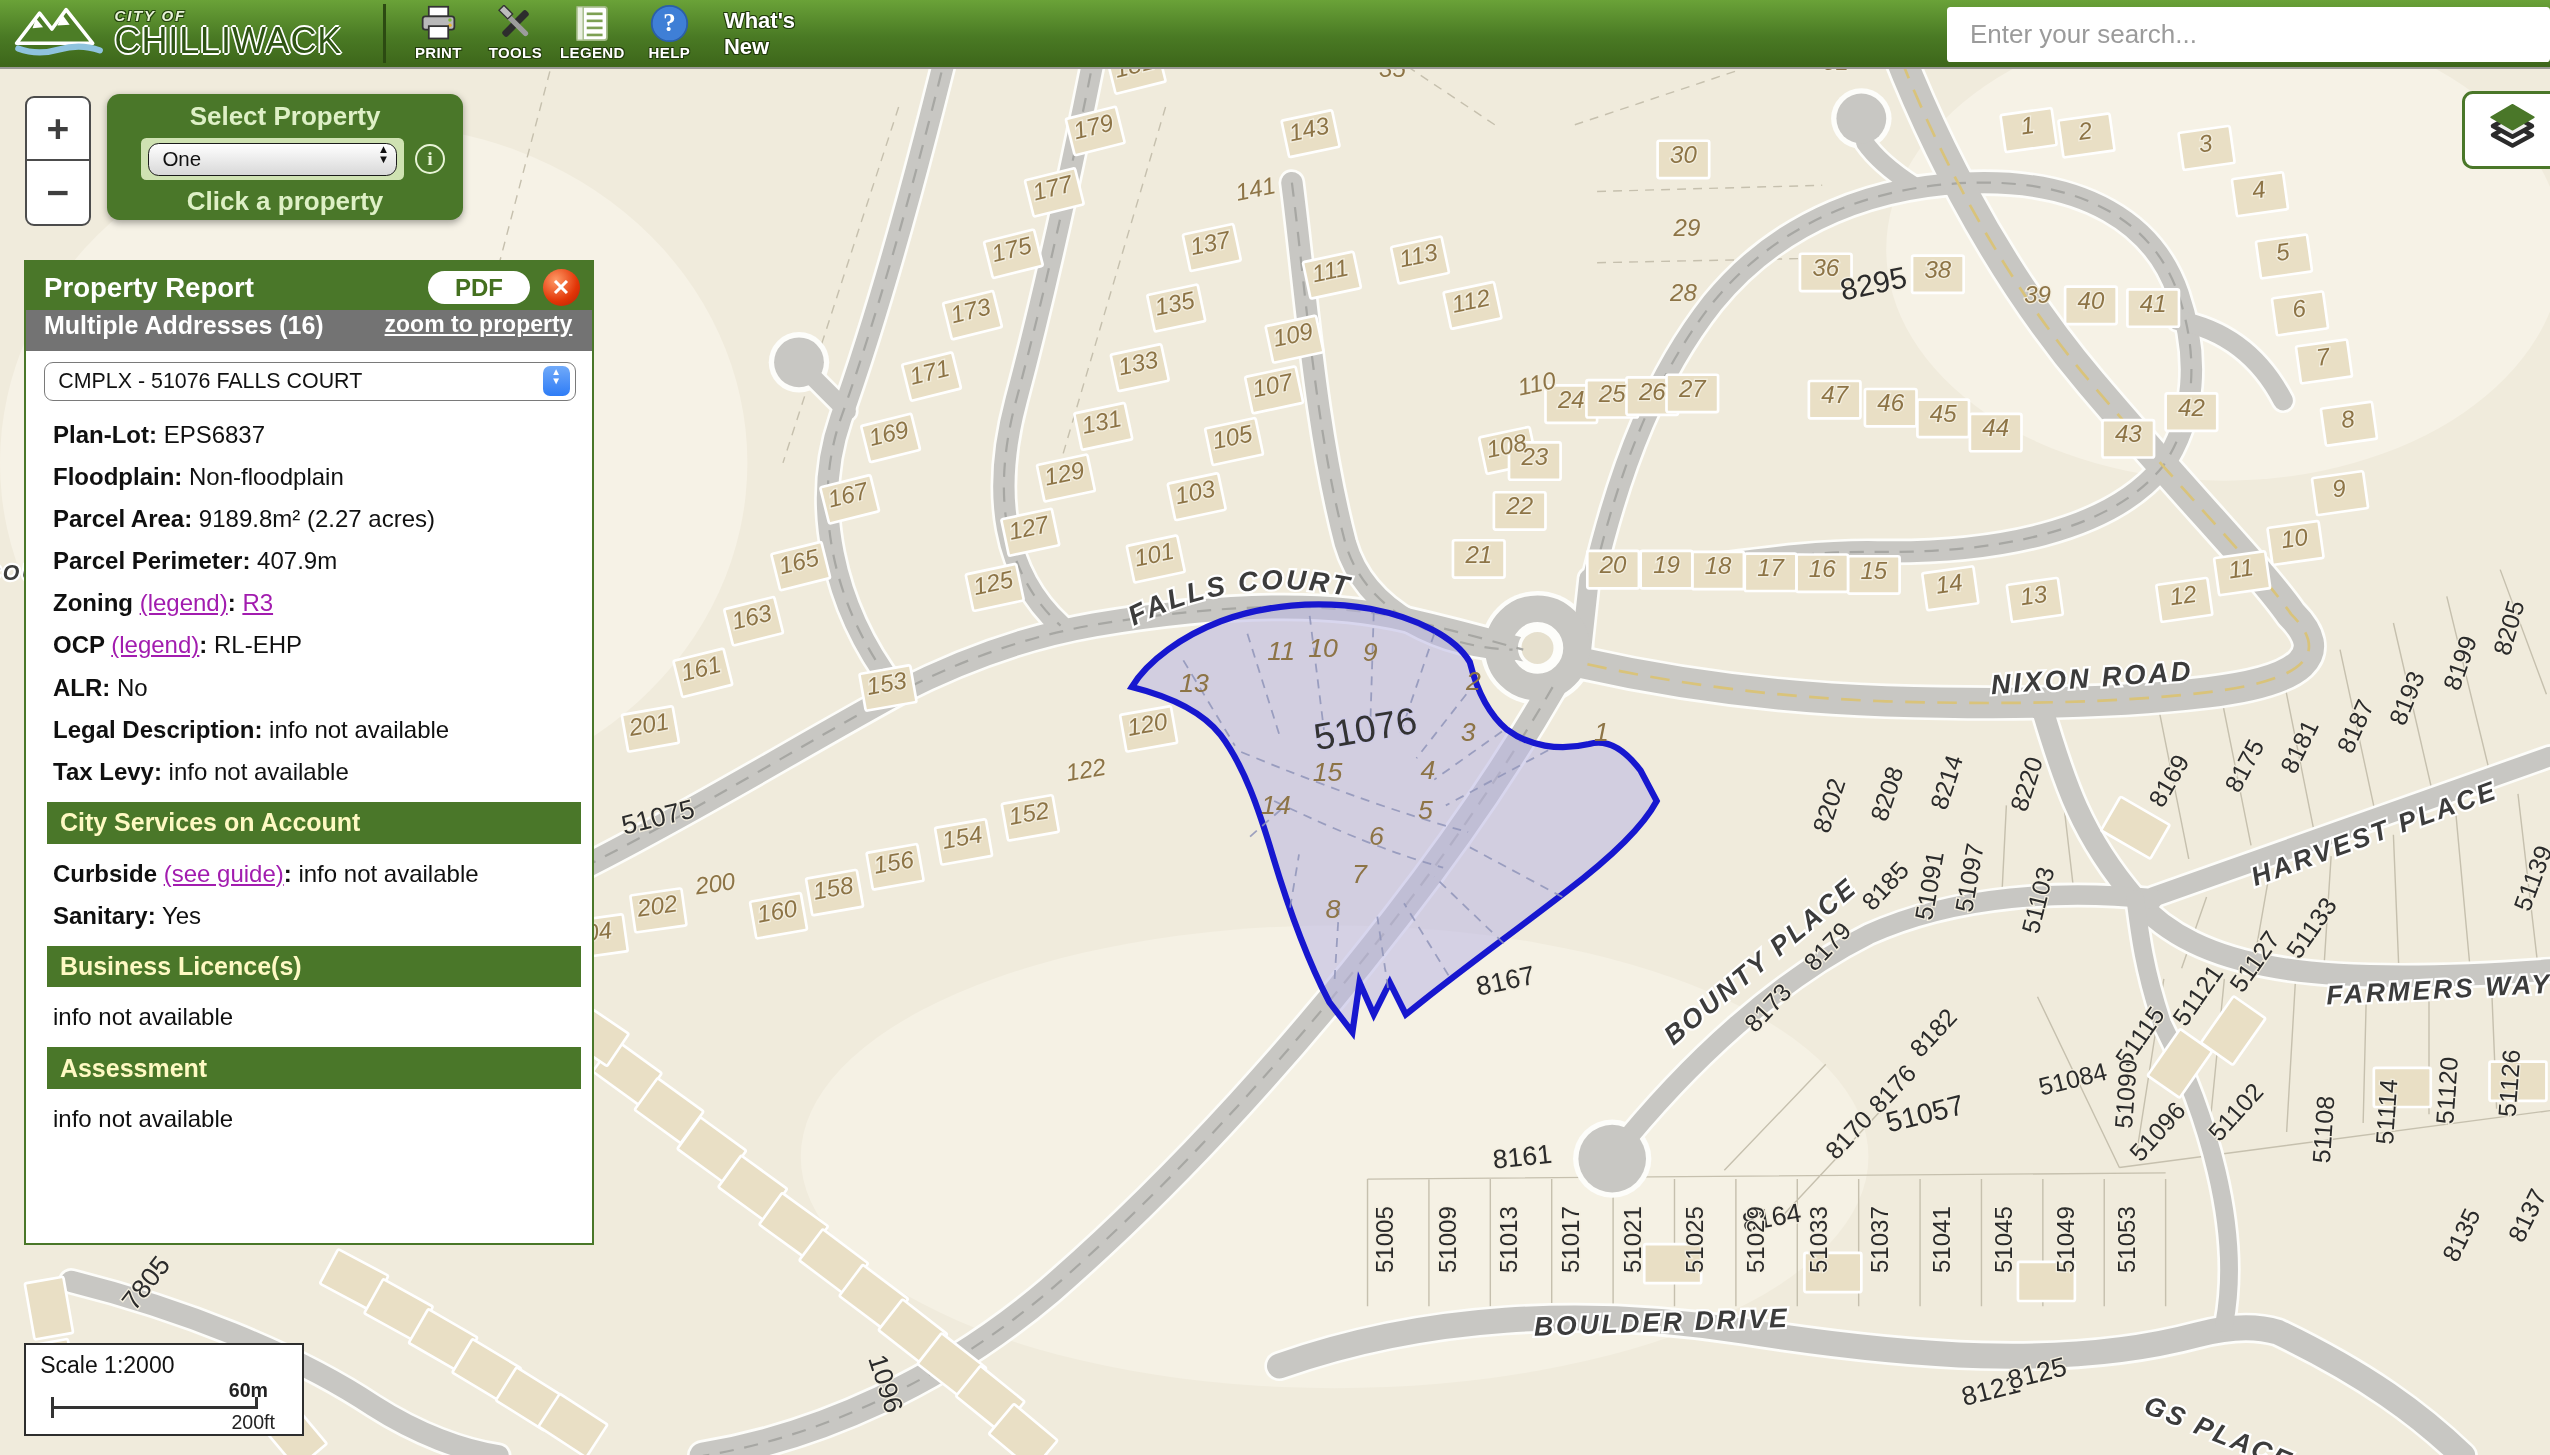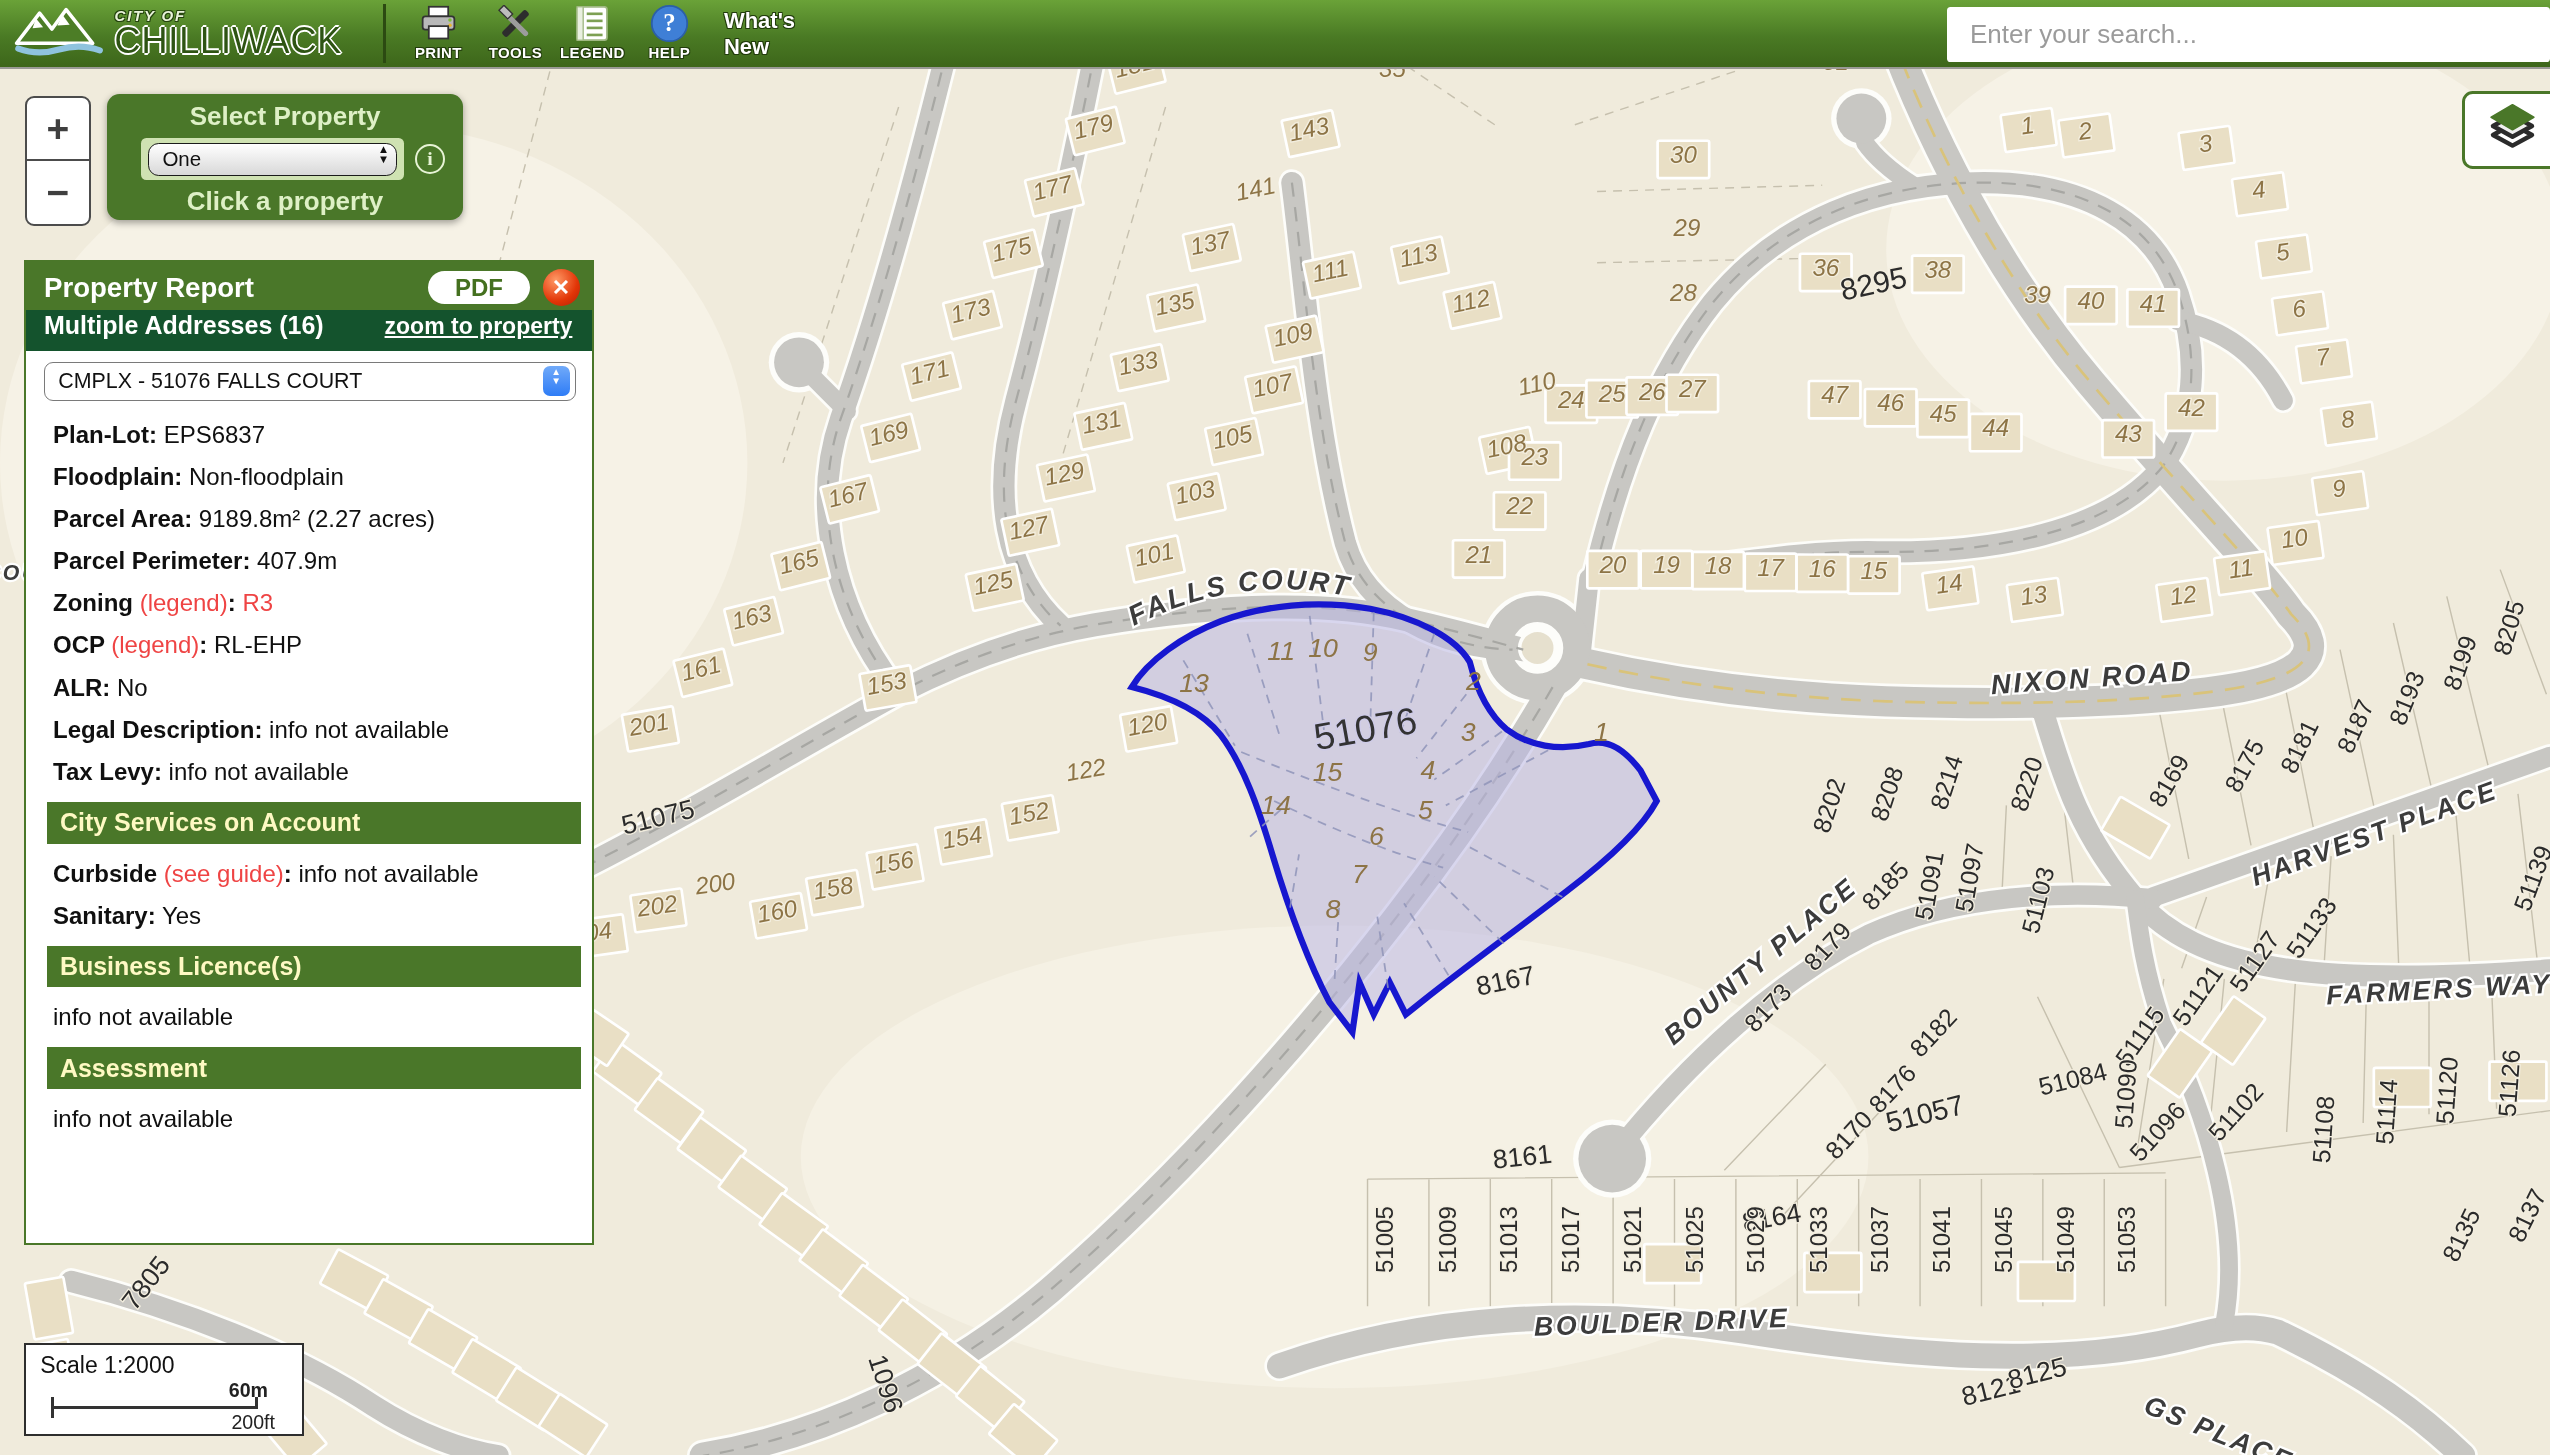--- a/index.html
+++ b/index.html
@@ -73,35 +73,35 @@
   
   #report { position:absolute; left:24px; top:260px; width:570px; height:985px; background:#fff;
     border:2.7px solid #4a7729; z-index:40; display:flex; flex-direction:column; }
   #rp-head { background:#4a7729; padding:7.1px 12.5px 3.6px 18px; display:flex; align-items:center; }
   #rp-title { color:#fff; font-weight:bold; font-size:27.6px; flex:1; }
   #pdf-btn { background:#fff; color:#44701f; font-weight:bold; font-size:24px; border-radius:18px;
     padding:2.7px 27px; cursor:pointer; }
   #rp-close { width:37px; height:37px; margin-left:12.5px; border-radius:50%;
     background:radial-gradient(circle at 35% 30%, #ff9a66, #e23507 60%, #b02103);
     color:#fff; font-weight:bold; font-size:22px; display:flex; align-items:center; justify-content:center; cursor:pointer; }
-  #rp-sub { background:#14532d; padding:1.8px 19.6px 10.7px 18px; display:flex; align-items:flex-end; }
+  #rp-sub { background:#737373; padding:1.8px 19.6px 10.7px 18px; display:flex; align-items:flex-start; }
   #rp-multi { color:#fff; font-weight:bold; font-size:25px; flex:1; }
   #rp-zoomlink { color:#fff; font-weight:bold; font-size:23px; text-decoration:underline; cursor:pointer; }
   #rp-selrow { padding:10.7px 16px 3.6px 18px; }
   #addr-sel { border:1.8px solid #7a7a7a; border-radius:9px; height:39px; display:flex; align-items:center;
     padding:0 5.3px 0 13.3px; cursor:pointer; background:#fff; }
   #addr-sel .val { flex:1; font-size:21.4px; color:#111; }
   #addr-sel .bluestep { width:27px; height:30px; border-radius:7.1px;
     background:linear-gradient(#71aaf9,#2e7cf6); display:flex; flex-direction:column; align-items:center;
     justify-content:center; line-height:0; }
   #addr-sel .bluestep span { color:#fff; font-size:9.8px; height:9px; }
   #rp-body { flex:1; overflow:hidden; padding-top:9px; }
   .frow { font-size:24px; color:#101010; padding:7.1px 16px 7.1px 27px; }
   .frow b { font-weight:bold; }
-  .glink { color:#ef4444; cursor:pointer; }
+  .glink { color:#a21caf; text-decoration:underline; cursor:pointer; }
   .secbar { background:#4a7729; color:#fef9c3; font-weight:bold; font-size:25px;
     margin:9px 10.7px 9px 21.4px; padding:6.2px 0 6.2px 12.5px; }
 
   
   #scalebox { position:absolute; left:24px; top:1343px; width:280px; height:93px; background:#fff;
     border:2.2px solid #2e2e2e; z-index:35; }
   #scalebox .t1 { font-size:23px; color:#111; margin:7.1px 0 0 14.2px; }
   #scalebox .m60 { position:absolute; right:34px; top:34px; font-size:19.6px; font-weight:bold; color:#222; }
   #scalebox .bar { position:absolute; left:25px; top:61px; width:206px; height:2.7px; background:#333; }
   #scalebox .tickL { position:absolute; left:25px; top:52px; width:2.7px; height:20.5px; background:#333; }

